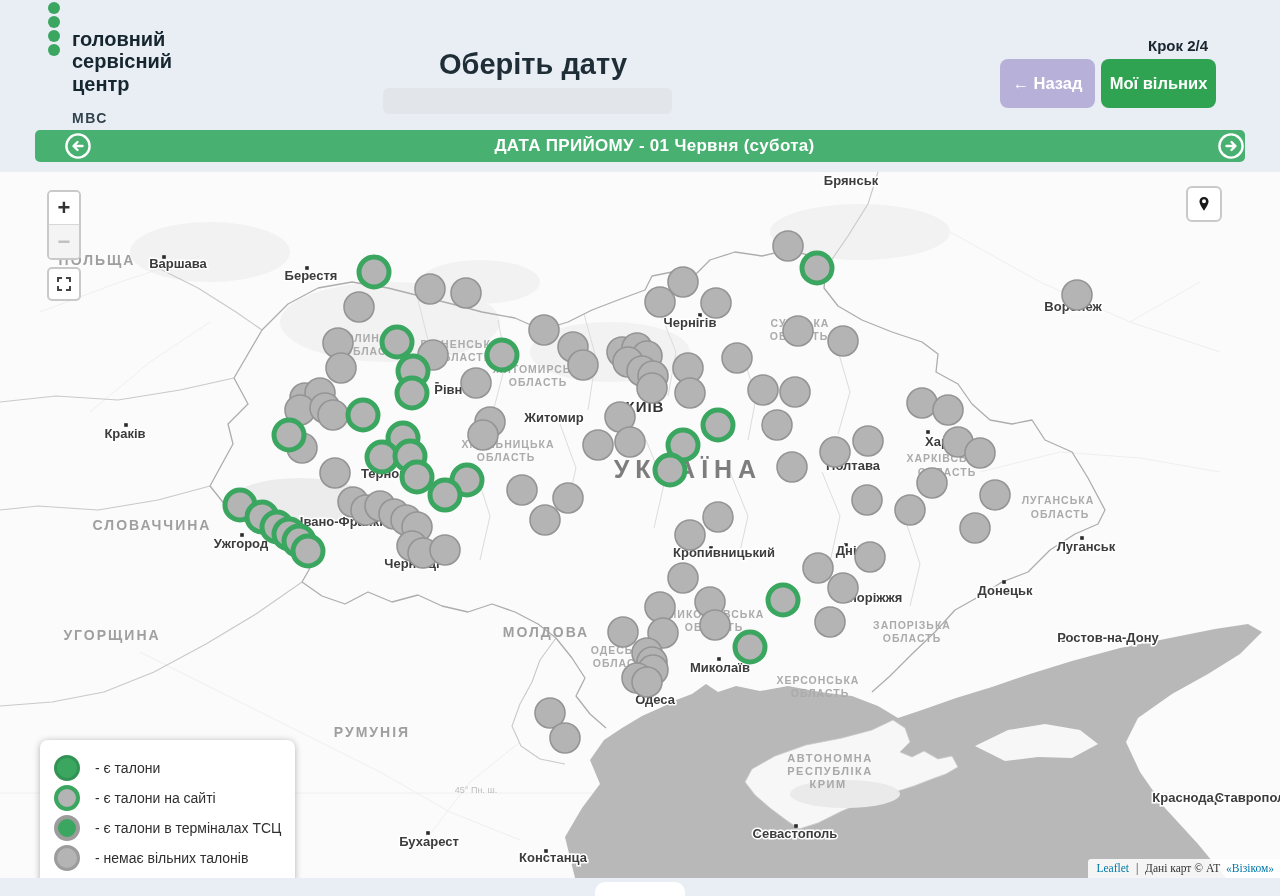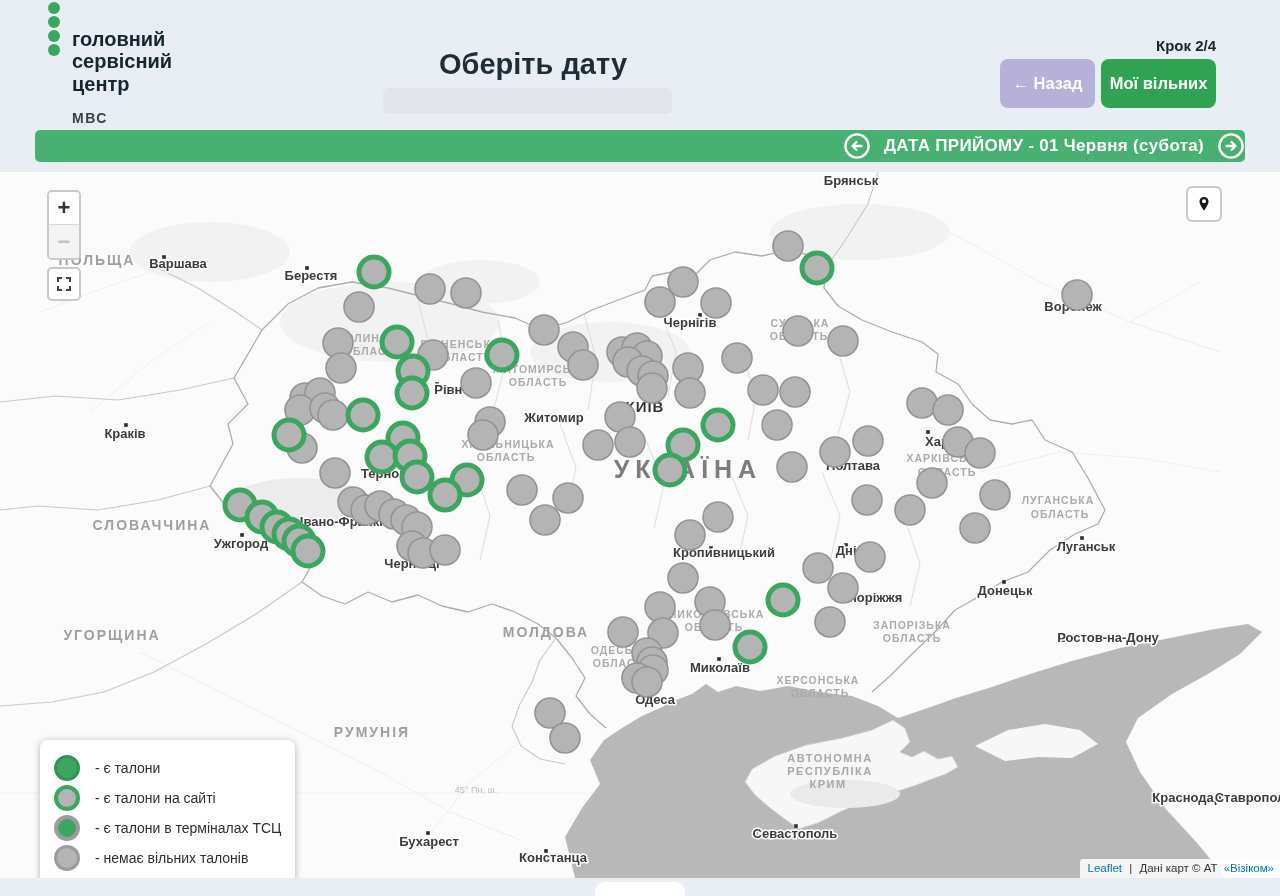--- a/index.html
+++ b/index.html
@@ -8,27 +8,27 @@
   .page { position:relative; width:1280px; height:896px; background:#e9eef5; overflow:hidden; }
 
   
   .logo { position:absolute; left:46px; top:0; display:flex; }
   .logo-dots { position:relative; width:16px; }
   .logo-dots span { position:absolute; left:2px; width:12px; height:12px; border-radius:50%; background:var(--green-marker); }
   .logo-text { margin-left:10px; margin-top:28px; font-size:20px; font-weight:700; color:#16262f; line-height:1.12; }
   .logo-abbr { font-size:14px; font-weight:700; letter-spacing:1.5px; color:#33434c; margin-top:16px; }
   .title { position:absolute; left:533px; top:48px; transform:translateX(-50%); font-size:29px; font-weight:600; color:#1f2d36; white-space:nowrap; }
   .ghost-bar { position:absolute; left:383px; top:88px; width:289px; height:26px; background:#e2e5ea; border-radius:6px; }
-  .step { position:absolute; right:64px; top:37px; font-size:15px; font-weight:700; color:#1a252e; }
+  .step { position:absolute; right:72px; top:37px; font-size:15px; font-weight:700; color:#1a252e; }
   .btn { position:absolute; top:59px; height:49px; border:none; border-radius:8px; color:#fff; font-family:inherit; font-size:16.5px; font-weight:700; cursor:pointer; }
   .btn-back { left:1000px; width:95px; background:var(--lavender); }
   .btn-tickets { left:1101px; width:115px; background:var(--green-button); }
 
   
-  .banner { position:absolute; left:35px; top:130px; width:1210px; height:32px; background:var(--green); border-radius:5px; display:flex; align-items:center; justify-content:flex-end; gap:13px;padding-left:29px; }
+  .banner { position:absolute; left:35px; top:130px; width:1210px; height:32px; background:var(--green); border-radius:5px; display:flex; align-items:center; justify-content:space-between; gap:13px;padding-left:29px; }
   .banner-text { color:#fff; font-size:17px; font-weight:700; letter-spacing:.3px; white-space:nowrap; }
   .banner-arrow { background:transparent; border:none; width:28px; height:28px; padding:0; cursor:pointer; display:block; }
 
   
   .map { position:absolute; left:0; top:172px; width:1280px; height:706px; background:#fbfbfb; overflow:hidden; }
   #map-svg { position:absolute; left:0; top:0; }
   .lbl-country { font:700 14px "Liberation Sans",sans-serif; fill:#9f9f9f; letter-spacing:2px; }
   .lbl-big { font:700 25px "Liberation Sans",sans-serif; fill:#7d7d7d; letter-spacing:6px; }
   .lbl-region { font:700 10.5px "Liberation Sans",sans-serif; fill:#ababab; letter-spacing:1px; }
   .lbl-crimea { font:700 11px "Liberation Sans",sans-serif; fill:#a8a8a8; letter-spacing:1.5px; }
@@ -51,21 +51,21 @@
   .legend { position:absolute; left:40px; top:568px; width:255px; background:#fff; border-radius:8px; box-shadow:0 1px 7px rgba(0,0,0,.3); padding:11px 14px; }
   .lg-row { display:flex; align-items:center; gap:15px; height:26px; margin:4px 0; }
   .lg-c { width:26px; height:26px; border-radius:50%; flex:0 0 auto; }
   .lg-available { background:var(--green-marker); border:3px solid #339355; }
   .lg-site { background:var(--marker-fill); border:4px solid var(--green-marker); }
   .lg-terminal { background:var(--green-marker); border:4px solid #9c9c9c; }
   .lg-none { background:var(--marker-fill); border:3px solid #9c9c9c; }
   .lg-label { font-size:14px; color:#2f2f2f; white-space:nowrap; }
 
   
-  .attribution { position:absolute; right:0; bottom:0; background:rgba(255,255,255,.85); padding:3px 6px 4px 8px; font-size:11.5px; color:#333; border-top-left-radius:3px; white-space:nowrap; }
+  .attribution { position:absolute; right:0; bottom:0; background:rgba(255,255,255,.85); padding:3px 6px 4px 8px; font-size:11.5px; color:#333; border-top-left-radius:3px; white-space:nowrap;font-family:Liberation Serif, serif; }
   .attribution .link { color:var(--link); text-decoration:none; cursor:pointer; }
   .attribution .sep { margin:0 4px; color:#333; }
   .attribution .txt { margin-right:3px; }
 
   .bottom-tab { position:absolute; left:595px; top:882px; width:90px; height:14px; background:#fff; border-radius:10px 10px 0 0; }
 </style>
 </head>
 <body>
 
 <div class="page">

